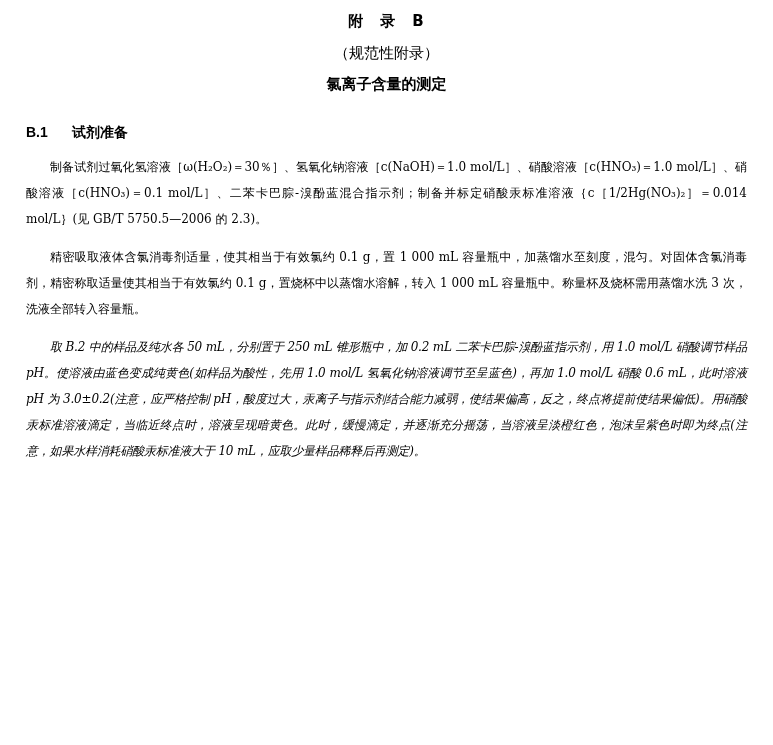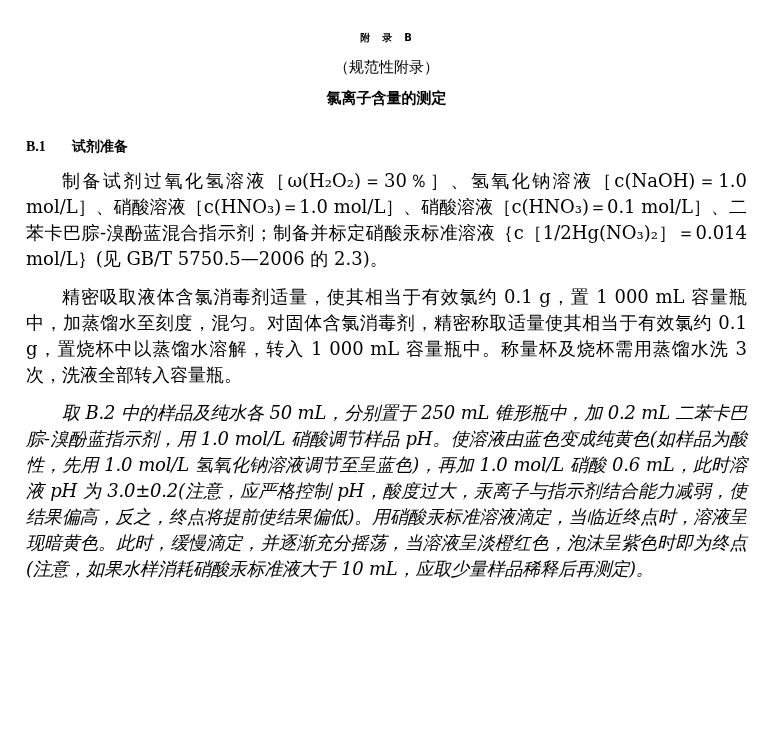--- a/index.html
+++ b/index.html
@@ -21,54 +21,54 @@
     padding: 0;
     box-sizing: border-box;
   }
   .inner {
     padding: 12px 26px 0 26px;
   }
   .appendix-head {
     text-align: center;
     font-family: "DejaVu Sans", "Liberation Sans", sans-serif;
     font-weight: bold;
-    font-size: 10px;
+    font-size: 15px;
     letter-spacing: 1px;
-    margin-top: 19px;
+    margin-top: 0;
     margin-bottom: 0;
   }
   .appendix-sub {
     text-align: center;
     font-family: Liberation Mono, monospace;
     font-size: 15px;
     margin-top: 13px;
     margin-bottom: 0;
   }
   .appendix-title {
     text-align: center;
     font-family: Liberation Sans, sans-serif;
     font-weight: bold;
     font-size: 15px;
     margin-top: 12px;
     margin-bottom: 9px;
   }
   .section-head {
-    font-family: Liberation Serif, serif;
+    font-family: Liberation Sans, sans-serif;
     font-weight: bold;
     font-size: 14px;
     margin-top: 30px;
     margin-bottom: 0;
   }
   .section-head .num {
     display: inline-block;
     min-width: 46px;
   }
   p.body {
     font-family: "DejaVu Serif", "Liberation Serif", serif;
-    font-size: 18px;
+    font-size: 12px;
     line-height: 26px;
     text-align: justify;
     text-justify: inter-ideograph;
     margin: 12px 0 0 0;
     text-indent: 2em;
   }
   .tight { letter-spacing: -0.2px; font-style: italic; }
 </style>
 </head>
 <body>

